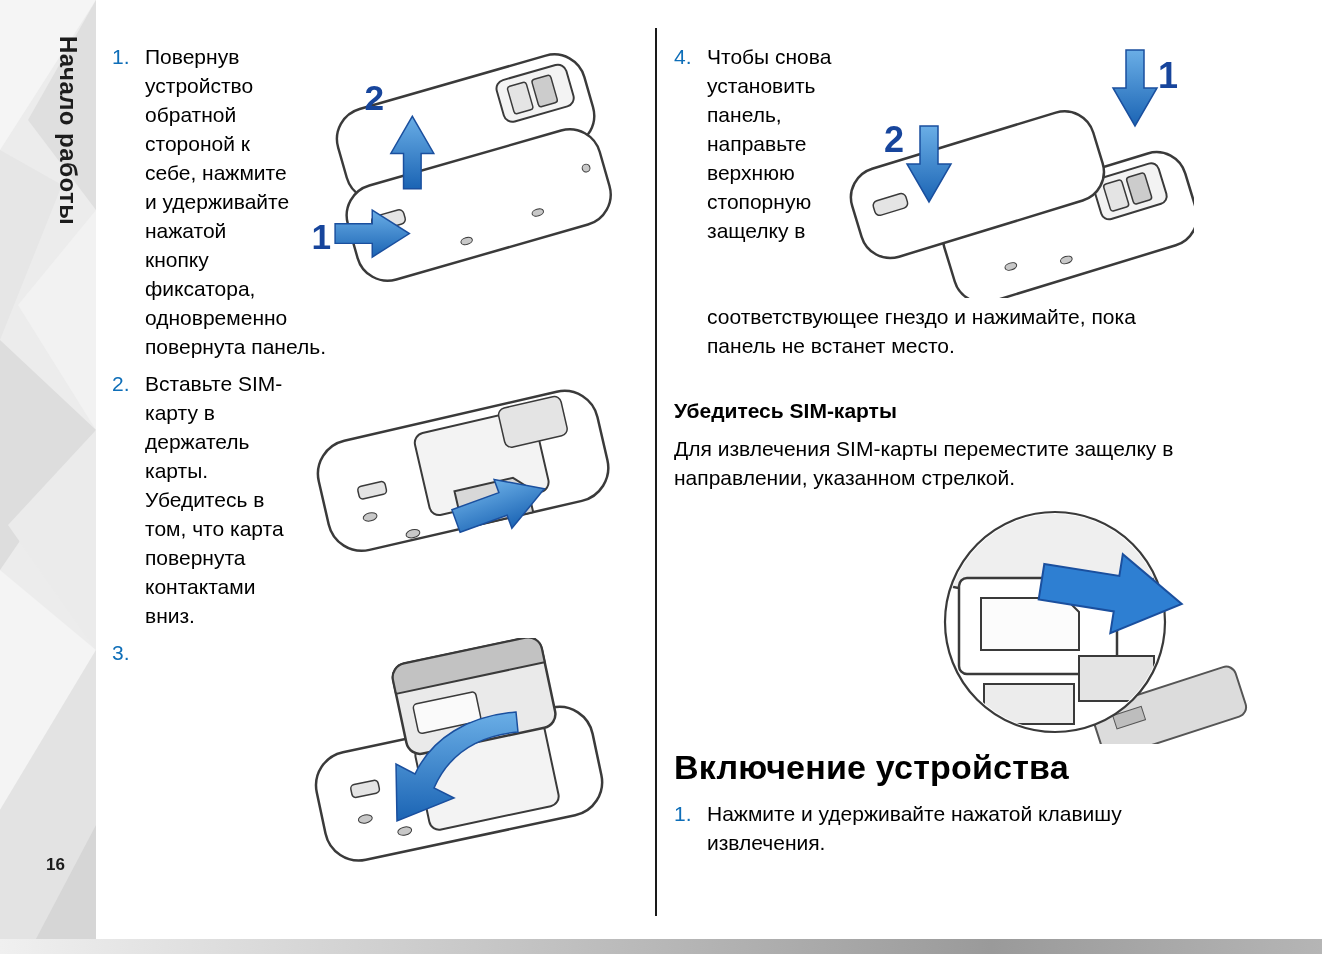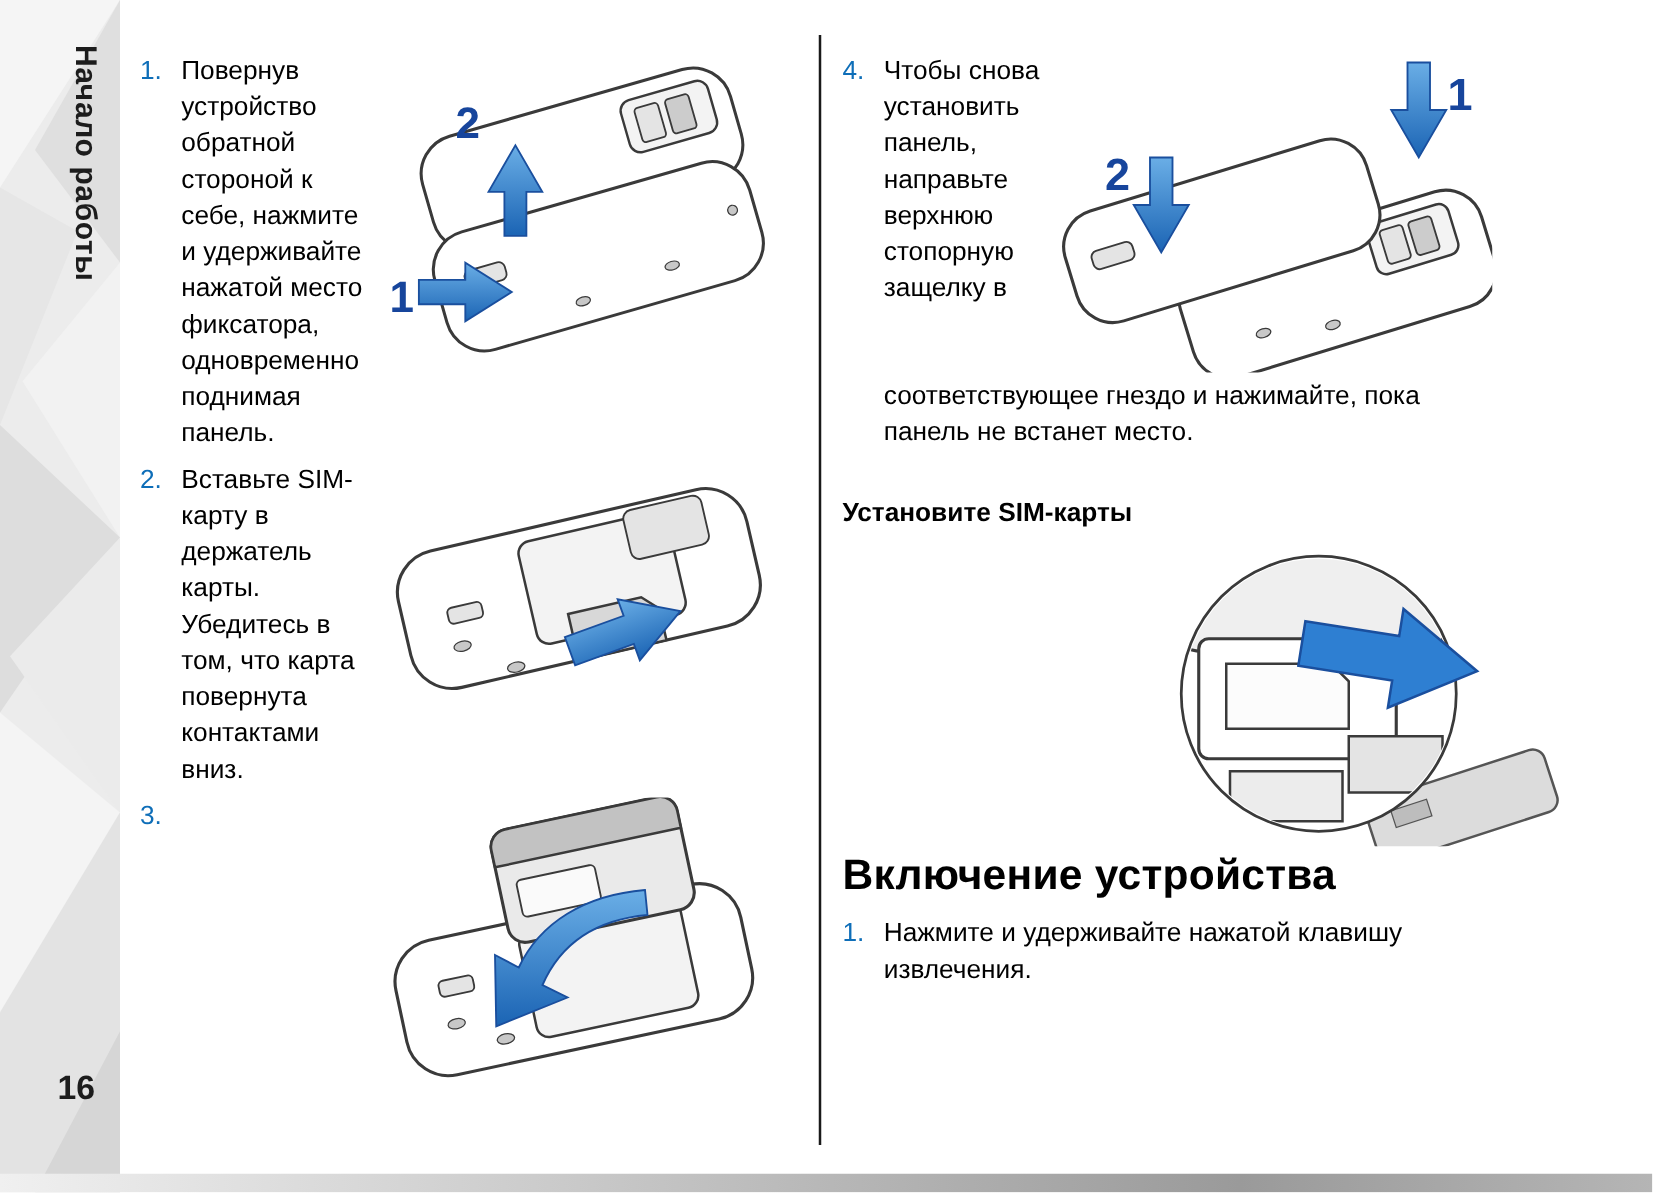--- a/index.html
+++ b/index.html
@@ -11,21 +11,21 @@
   }
   .page { position:relative; width:1322px; height:954px; background:#fff; overflow:hidden; }
 
   
   .sidebar-bg { position:absolute; left:0; top:0; width:96px; height:954px; }
   .chapter-title {
     position:absolute; left:82px; top:36px;
     transform:rotate(90deg); transform-origin:0 0;
     font-size:24px; font-weight:bold; color:#1c1c1c; white-space:nowrap; letter-spacing:.5px;
   }
-  .page-num { position:absolute; left:46px; top:855px; font-size:27px; font-weight:bold; color:#1c1c1c; }
+  .page-num { position:absolute; left:46px; top:855px; font-size:17px; font-weight:bold; color:#1c1c1c; }
 
   .divider { position:absolute; left:655px; top:28px; width:2px; height:888px; background:#1a1a1a; }
 
   
   .col { position:absolute; top:30px; font-size:21px; line-height:29px; }
   .col-left  { left:112px; width:526px; }
   .col-right { left:674px; width:520px; }
 
   .step { position:relative; padding-left:33px; margin-top:8px; }
   .step:first-child { margin-top:12px; }
@@ -105,21 +105,21 @@
               <ellipse class="scrw" cx="150" cy="200" rx="6" ry="3.5"></ellipse>
               <ellipse class="scrw" cx="228" cy="192" rx="6" ry="3.5"></ellipse>
               <circle class="scrw" cx="288" cy="162" r="4"></circle>
             </g>
             <path class="arrow" d="M100 150 V114 H87 L109 76 L131 114 H118 V150 Z"></path>
             <text class="illnum" x="60" y="70">2</text>
             <path class="arrow" d="M30 186 H68 V172 L106 196 L68 220 V206 H30 Z"></path>
             <text class="illnum" x="6" y="212">1</text>
           </svg>
         </span>
-        <span class="step-text">Повернув устройство обратной стороной к себе, нажмите и удерживайте нажатой место фиксатора, одновременно поднимая панель.</span>
+        <span class="step-text">Повернув устройство обратной стороной к себе, нажмите и удерживайте нажатой кнопку фиксатора, одновременно повернута панель.</span>
       </div>
     </div>
 
     <div class="step">
       <span class="step-num">2.</span>
       <div class="step-body">
         <span class="illus">
           <svg width="330" height="235" viewBox="0 0 330 235">
             <g transform="rotate(-13 165 118)">
               <rect class="ph" x="16" y="44" width="286" height="112" rx="34"></rect>
@@ -183,21 +183,22 @@
             <path class="arrow" d="M282 8 V46 H269 L291 84 L313 46 H300 V8 Z"></path>
             <text class="illnum" x="314" y="46">1</text>
             <path class="arrow" d="M76 84 V122 H63 L85 160 L107 122 H94 V84 Z"></path>
             <text class="illnum" x="40" y="110">2</text>
           </svg>
         </span>
         <span class="step-text">Чтобы снова установить панель, направьте верхнюю стопорную защелку в соответствующее гнездо и нажимайте, пока панель не встанет место.</span>
       </div>
     </div>
 
-    <h3 class="subheading">Установите SIM-карты</h3>
+    <h3 class="subheading">Убедитесь SIM-карты</h3>
+    <p class="para">Для извлечения SIM-карты переместите защелку в направлении, указанном стрелкой.</p>
 
     <div class="illus5wrap">
       <svg width="320" height="238" viewBox="0 0 320 238">
         <g transform="rotate(-18 240 205)">
           <rect x="165" y="180" width="150" height="52" rx="10" fill="#dcdcdc" stroke="#555" stroke-width="2"></rect>
           <rect x="185" y="192" width="30" height="14" fill="#bdbdbd" stroke="#555" stroke-width="1"></rect>
         </g>
         <circle cx="126" cy="116" r="110" fill="#fff" stroke="#3a3a3a" stroke-width="2.2"></circle>
         <clipPath id="clipCircle">
             <circle cx="126" cy="116" r="108"></circle>

